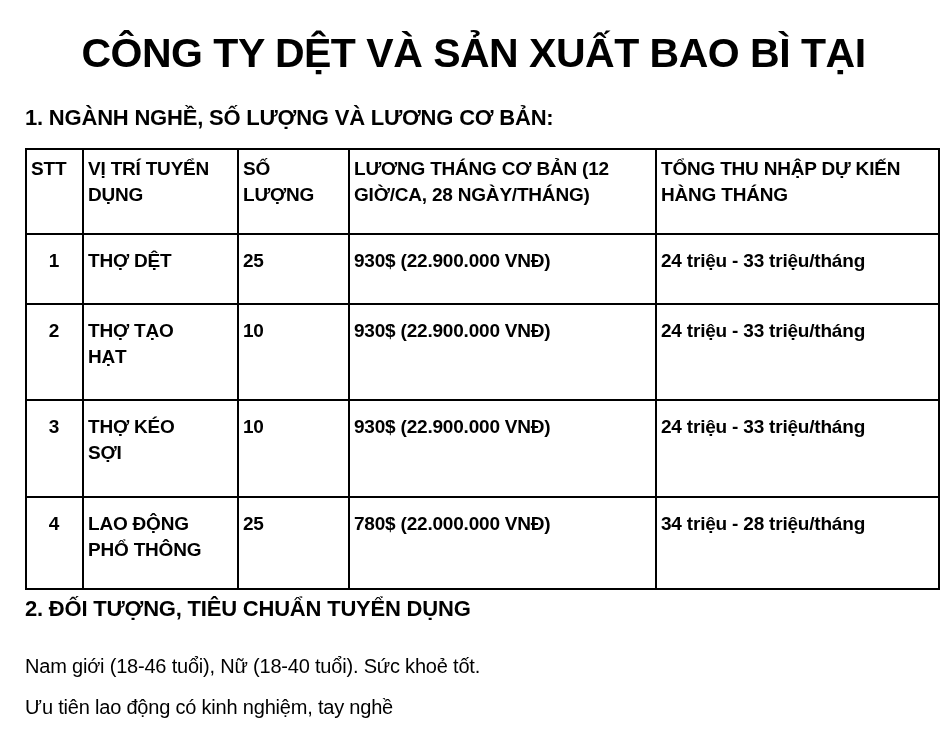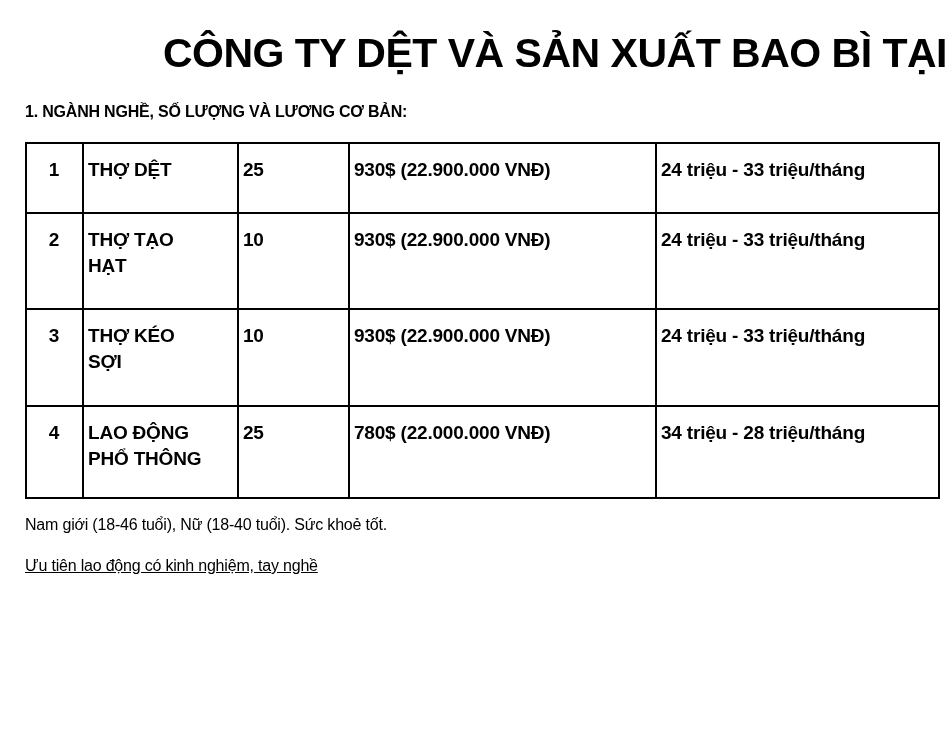--- a/index.html
+++ b/index.html
@@ -7,24 +7,24 @@
   html,body { margin:0; padding:0; }
   body {
     width:947px; height:746px; overflow:hidden;
     background:var(--bg); color:var(--text);
     font-family:"Liberation Sans","DejaVu Sans",sans-serif;
   }
   .title {
     padding-top:28px; text-align:center;
     font-weight:bold; font-size:41px; line-height:50px; letter-spacing:-0.5px;
   }
-  .title-line { white-space:nowrap;text-align:right; }
+  .title-line { white-space:nowrap; }
   .sec-heading {
-    margin:22px 25px 0 25px;
-    font-size:16px; font-weight:bold; line-height:24px; letter-spacing:-0.2px;
+    margin:28px 25px 0 25px;
+    font-size:22px; font-weight:bold; line-height:24px; letter-spacing:-0.2px;
   }
   .sec-heading.second { margin-top:6px; line-height:26px; }
   table.jobs {
     border-collapse:collapse; table-layout:fixed;
     width:913px; margin:18px 0 0 25px;
   }
   table.jobs th, table.jobs td {
     border:2px solid var(--border);
     vertical-align:top;
     font-size:19px; font-weight:bold; letter-spacing:-0.2px; line-height:1.35;
@@ -40,24 +40,24 @@
   th.cell-stt { text-align:left; padding-left:3px; }
   td.cell-stt { text-align:center; }
   th.cell-sal, th.cell-inc { text-align:justify; }
   .pre { white-space:pre-line; }
   .tr-h  { height:85px; }
   .tr-r1 { height:70px; }
   .tr-r2 { height:96px; }
   .tr-r3 { height:97px; }
   .tr-r4 { height:92px; }
   .para {
-    margin:14px 25px 0 25px;
-    font-size:16px; font-weight:normal; line-height:24px; letter-spacing:-0.2px;
+    margin:32px 25px 0 25px;
+    font-size:20px; font-weight:normal; line-height:24px; letter-spacing:-0.2px;
   }
-  .para.last { margin-top:17px;text-decoration:underline; }
+  .para.last { margin-top:17px; }
 </style>
 </head>
 <body>
 
 <div>
 
   <div class="title">
     <div class="title-line">CÔNG TY DỆT VÀ SẢN XUẤT BAO BÌ TẠI</div>
   </div>
 
@@ -65,20 +65,29 @@
 
   <table class="jobs">
     <colgroup>
       <col class="col-stt">
         <col class="col-pos">
         <col class="col-qty">
         <col class="col-sal">
         <col class="col-inc">
     </colgroup>
     <tbody>
+      <tr class="tr-h">
+        <th class="cell-stt">STT</th>
+        <th class="cell-pos pre">VỊ TRÍ TUYỂN
+DỤNG</th>
+        <th class="cell-qty pre">SỐ
+LƯỢNG</th>
+        <th class="cell-sal">LƯƠNG THÁNG CƠ BẢN (12 GIỜ/CA, 28 NGÀY/THÁNG)</th>
+        <th class="cell-inc">TỔNG THU NHẬP DỰ KIẾN HÀNG THÁNG</th>
+      </tr>
 
       <tr class="tr-r1">
         <td class="cell-stt">1</td>
         <td class="cell-pos pre">THỢ DỆT</td>
         <td class="cell-qty">25</td>
         <td class="cell-sal">930$ (22.900.000 VNĐ)</td>
         <td class="cell-inc">24 triệu - 33 triệu/tháng</td>
       </tr>
 
       <tr class="tr-r2">
@@ -103,18 +112,19 @@
         <td class="cell-stt">4</td>
         <td class="cell-pos pre">LAO ĐỘNG
 PHỔ THÔNG</td>
         <td class="cell-qty">25</td>
         <td class="cell-sal">780$ (22.000.000 VNĐ)</td>
         <td class="cell-inc">34 triệu - 28 triệu/tháng</td>
       </tr>
     </tbody>
   </table>
 
+  <div class="sec-heading second">2. ĐỐI TƯỢNG, TIÊU CHUẨN TUYỂN DỤNG</div>
 
   <div class="para">Nam giới (18-46 tuổi), Nữ (18-40 tuổi). Sức khoẻ tốt.</div>
 
   <div class="para last">Ưu tiên lao động có kinh nghiệm, tay nghề</div>
 
 </div>
 
 </body></html>

